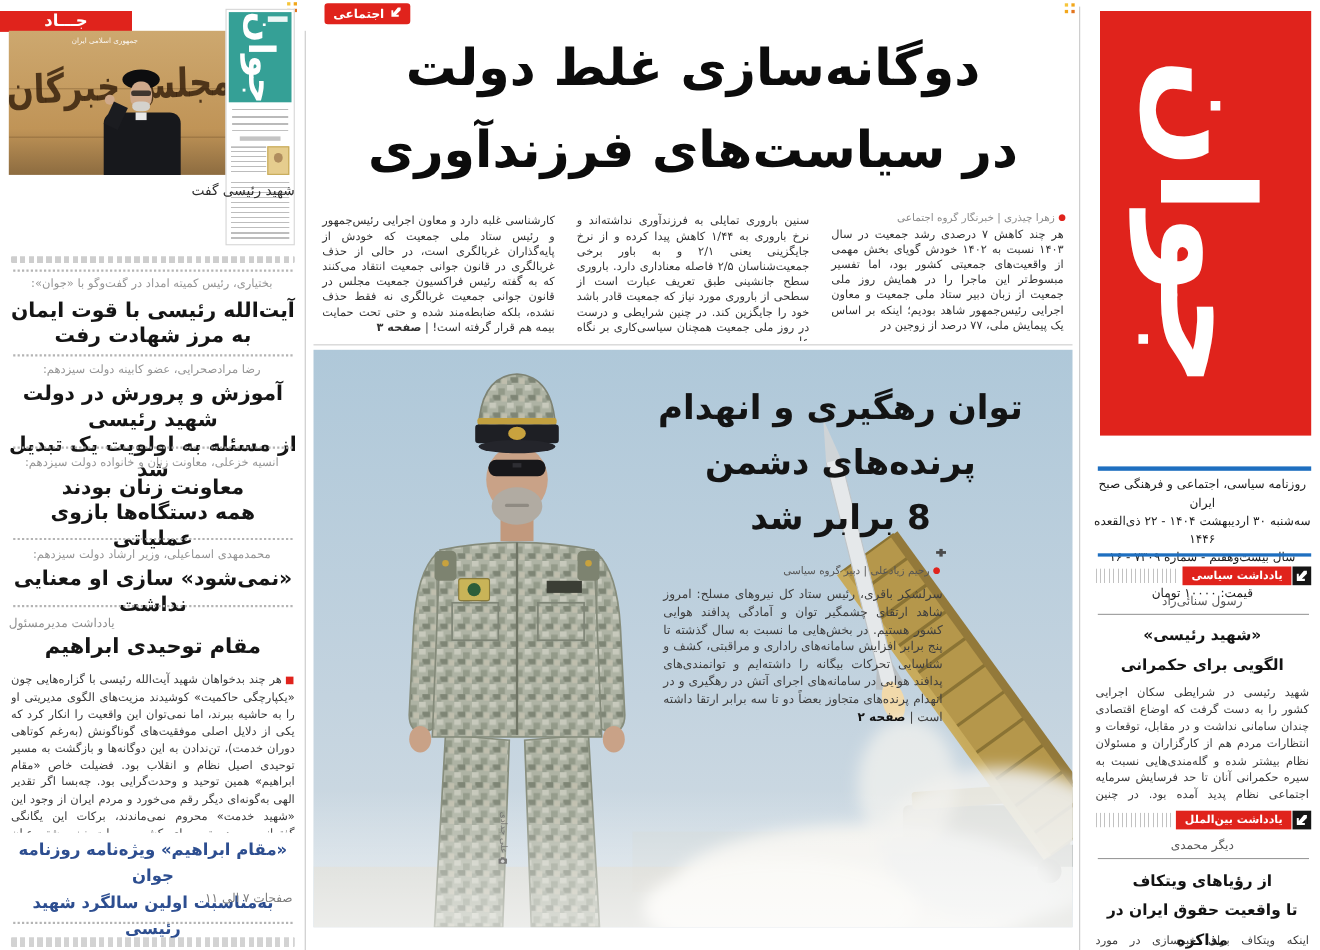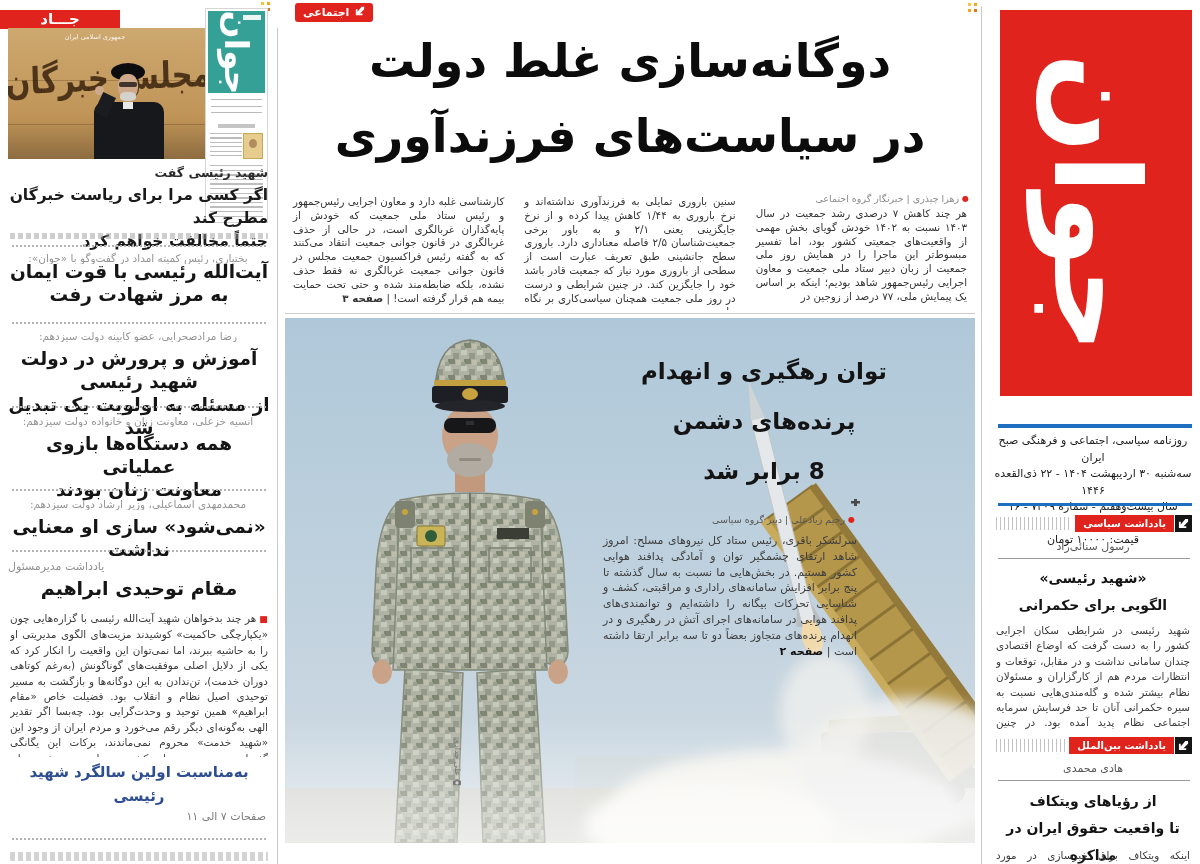--- a/index.html
+++ b/index.html
@@ -34,21 +34,21 @@
   .social-tag{position:absolute;left:10px;top:3px;height:19px;background:#e0231c;border-radius:3px;color:#fff;display:flex;direction:rtl;align-items:center;gap:6px;padding:0 8px;font-size:11px;font-weight:bold;}
   .main-head{position:absolute;left:0;right:0;top:24px;text-align:center;font-weight:bold;font-size:46px;line-height:75px;letter-spacing:-1px;color:#0c0c0c;}
   .lead-cols{position:absolute;left:6px;right:6px;top:193px;height:117px;display:flex;direction:rtl;gap:16px;overflow:hidden;}
   .lead-col{flex:1;}
   .lead-col p{margin:2px;font-size:10.3px;line-height:13.8px;text-align:justify;color:#333;}
   .byline{font-size:9.5px;color:#8a8a8a;margin-bottom:3px;white-space:nowrap;}
   .bullet{color:#e0231c;font-size:8px;margin-left:3px;vertical-align:1px;}
   .pre-photo-rule{position:absolute;left:0;right:0;top:313px;height:1px;background:#cccccc;}
   .photo{position:absolute;left:0;top:318px;width:690px;height:525px;overflow:hidden;background:linear-gradient(180deg,#afc8d9 0%,#c3d3df 60%,#d3dde4 100%);}
   .scene{position:absolute;left:0;top:0;width:100%;height:100%;}
-  .ph-head{position:absolute;right:28px;top:28px;width:366px;text-align:center;font-weight:bold;font-size:23px;line-height:50px;color:#141414;}
+  .ph-head{position:absolute;right:28px;top:28px;width:366px;text-align:center;font-weight:bold;font-size:31px;line-height:50px;color:#141414;}
   .ph-byline{position:absolute;right:120px;top:196px;font-size:9.5px;color:#555;}
   .ph-body{position:absolute;right:118px;top:215px;width:254px;font-size:11px;line-height:15.8px;text-align:justify;color:#3e3e3e;}
   .ph-body b{color:#111;}
   .ph-credit{position:absolute;left:168px;top:420px;writing-mode:vertical-rl;font-size:8px;color:#6b6b6b;opacity:.85;display:flex;align-items:center;gap:3px;}
 
   
   .left-col{position:absolute;left:8px;top:0;width:262px;height:864px;}
   .crop-banner{position:absolute;left:-8px;top:10px;width:120px;height:19px;background:#e0231c;color:#fff;font-weight:bold;font-size:15px;line-height:19px;overflow:hidden;text-align:center;}
   .raisi-photo{position:absolute;left:0;top:28px;width:204px;height:131px;overflow:hidden;background:linear-gradient(180deg,#cda86f 0%,#c09457 68%,#8d6c40 100%);}
   .wall-line{position:absolute;left:0;right:0;height:1px;background:rgba(60,35,10,.25);}
@@ -59,21 +59,21 @@
   .mini-logo{position:absolute;left:2px;right:2px;top:2px;height:82px;background:#35a096;display:flex;align-items:center;justify-content:center;overflow:hidden;}
   .mini-logo span{transform:rotate(90deg);color:#fff;font-weight:bold;font-size:33px;letter-spacing:-2px;}
   .mini-tag{position:absolute;right:4px;top:4px;width:18px;height:5px;background:rgba(255,255,255,.9);}
   .mini-meta{position:absolute;left:5px;right:5px;top:90px;height:20px;background:repeating-linear-gradient(180deg,#a9a9a9 0 1.4px,transparent 1.4px 6.5px);opacity:.8;}
   .mini-kicker{position:absolute;left:12px;right:12px;top:115px;height:4px;background:#c4c4c4;}
   .mini-portrait{position:absolute;right:4px;top:124px;width:20px;height:26px;background:#e6cd8e;border:1px solid #c6a957;box-sizing:border-box;}
   .mini-portrait i{position:absolute;left:5px;top:5px;width:8px;height:9px;border-radius:50%;background:#b08d5e;}
   .mini-side{position:absolute;left:4px;top:124px;width:32px;height:26px;background:repeating-linear-gradient(180deg,#bcbcbc 0 1.2px,transparent 1.2px 4.4px);}
   .mini-body{position:absolute;left:4px;right:4px;top:156px;bottom:4px;background:repeating-linear-gradient(180deg,#bdbdbd 0 1.3px,transparent 1.3px 4.6px);}
   .lc-kicker{position:absolute;left:0;right:2px;text-align:center;font-size:10.5px;color:#949494;white-space:nowrap;overflow:hidden;}
-  .raisi-kicker{position:absolute;right:2px;font-size:12.5px;font-weight:bold;color:#2b2b2b;}
+  .raisi-kicker{position:absolute;right:2px;font-size:12.5px;font-weight:normal;color:#2b2b2b;}
   .raisi-h{position:absolute;right:2px;left:0;text-align:right;font-weight:bold;font-size:15.5px;line-height:23px;color:#1a1a1a;}
   .micro-bar{position:absolute;left:2px;right:2px;height:6px;background:repeating-linear-gradient(90deg,#9d9d9d 0 5px,transparent 5px 8px);opacity:.5;border-radius:1px;}
   .lc-head{position:absolute;left:0;right:0;text-align:center;font-weight:bold;font-size:18.5px;line-height:23px;color:#151515;}
   .note-label{position:absolute;left:0;right:0;text-align:left;font-size:11px;color:#8f8f8f;}
   .note-body{position:absolute;left:2px;right:2px;font-size:10.4px;line-height:15.4px;text-align:justify;color:#3a3a3a;}
   .sq{color:#e0231c;font-size:9px;margin-left:3px;}
   .supp{position:absolute;left:0;right:0;text-align:center;font-weight:bold;font-size:15px;line-height:24px;color:#2d4e90;}
   .supp-pages{position:absolute;left:0;right:4px;text-align:right;font-size:11px;color:#7d7d7d;}
 </style>
 </head>
@@ -130,21 +130,21 @@
 
     <div class="tag-row" style="top:737px">
       <span class="mark">
         <svg viewBox="0 0 12 12" width="11" height="11">
             <path d="M11 1v3L6 9h3v2H1V4h2v3l5-6z" fill="#fff"></path>
           </svg>
       </span>
       <span class="tag-red">یادداشت بین‌الملل</span>
       <span class="barcode"></span>
     </div>
-    <div class="author" style="top:762px">هادی محمدی</div>
+    <div class="author" style="top:762px">دیگر محمدی</div>
     <div class="hline" style="top:780px;left:4px;right:2px"></div>
     <div class="rc-head" style="top:788px">
       <div>از رؤیاهای ویتکاف</div>
       <div>تا واقعیت حقوق ایران در مذاکره</div>
     </div>
     <div class="rc-body" style="top:848px;height:16px">
       <span>اینکه ویتکاف برای خبرسازی در مورد مذاکرات مرحله</span>
     </div>
   </div>
 
@@ -341,61 +341,58 @@
       <div class="mini-meta"></div>
       <div class="mini-kicker"></div>
       <div class="mini-portrait">
           <i></i>
         </div>
       <div class="mini-side"></div>
       <div class="mini-body"></div>
     </div>
 
     <div class="raisi-kicker" style="top:165px">شهید رئیسی گفت</div>
-    <div class="raisi-h" style="top:184px">
-      <div>اگر کسی مرا برای ریاست خبرگان مطرح کند</div>
-      <div>حتماً مخالفت خواهم کرد</div>
-    </div>
     <div class="micro-bar" style="top:233px"></div>
     <div class="dotted" style="top:245px"></div>
 
     <div class="lc-kicker" style="top:252px">بختیاری، رئیس کمیته امداد در گفت‌وگو با «جوان»:</div>
-    <div class="lc-head" style="top:260px">
+    <div class="lc-head" style="top:271px">
       <div>آیت‌الله رئیسی با قوت ایمان</div>
       <div>به مرز شهادت رفت</div>
     </div>
     <div class="dotted" style="top:322px"></div>
 
     <div class="lc-kicker" style="top:330px">رضا مرادصحرایی، عضو کابینه دولت سیزدهم:</div>
     <div class="lc-head" style="top:347px">
       <div>آموزش و پرورش در دولت شهید رئیسی</div>
       <div>از مسئله به اولویت یک تبدیل شد</div>
     </div>
     <div class="dotted" style="top:406px"></div>
 
     <div class="lc-kicker" style="top:415px">انسیه خزعلی، معاونت زنان و خانواده دولت سیزدهم:</div>
     <div class="lc-head" style="top:432px">
+      <div>معاونت زنان بودند</div>
       <div>همه دستگاه‌ها بازوی عملیاتی</div>
-      <div>معاونت زنان بودند</div>
     </div>
     <div class="dotted" style="top:489px"></div>
 
     <div class="lc-kicker" style="top:498px">محمدمهدی اسماعیلی، وزیر ارشاد دولت سیزدهم:</div>
     <div class="lc-head" style="top:515px">
       <div>«نمی‌شود» سازی او معنایی نداشت</div>
     </div>
     <div class="dotted" style="top:550px"></div>
 
     <div class="note-label" style="top:560px">یادداشت مدیرمسئول</div>
     <div class="lc-head" style="top:577px;font-size:19px">مقام توحیدی ابراهیم</div>
     <div class="note-body" style="top:611px;height:146px;overflow:hidden">
       <span class="sq">■</span><span>هر چند بدخواهان شهید آیت‌الله رئیسی با گزاره‌هایی چون «یکپارچگی حاکمیت» کوشیدند مزیت‌های الگوی مدیریتی او را به حاشیه ببرند، اما نمی‌توان این واقعیت را انکار کرد که یکی از دلایل اصلی موفقیت‌های گوناگونش (به‌رغم کوتاهی دوران خدمت)، تن‌ندادن به این دوگانه‌ها و بازگشت به مسیر توحیدی اصیل نظام و انقلاب بود. فضیلت خاص «مقام ابراهیم» همین توحید و وحدت‌گرایی بود. چه‌بسا اگر تقدیر الهی به‌گونه‌ای دیگر رقم می‌خورد و مردم ایران از وجود این «شهید خدمت» محروم نمی‌ماندند، برکات این یگانگی گفتمانی و مدیریتی برای کشور و ملت نیز بیشتر عیان می‌شد.</span>
     </div>
 
     <div class="supp" style="top:760px">
+      <div>«مقام ابراهیم» ویژه‌نامه روزنامه جوان</div>
       <div>به‌مناسبت اولین سالگرد شهید رئیسی</div>
     </div>
     <div class="supp-pages" style="top:810px">صفحات ۷ الی ۱۱</div>
     <div class="dotted" style="top:838px"></div>
     <div class="micro-bar" style="top:852px;height:9px;opacity:.45"></div>
   </div>
 
 </div>
 
 </body></html>

